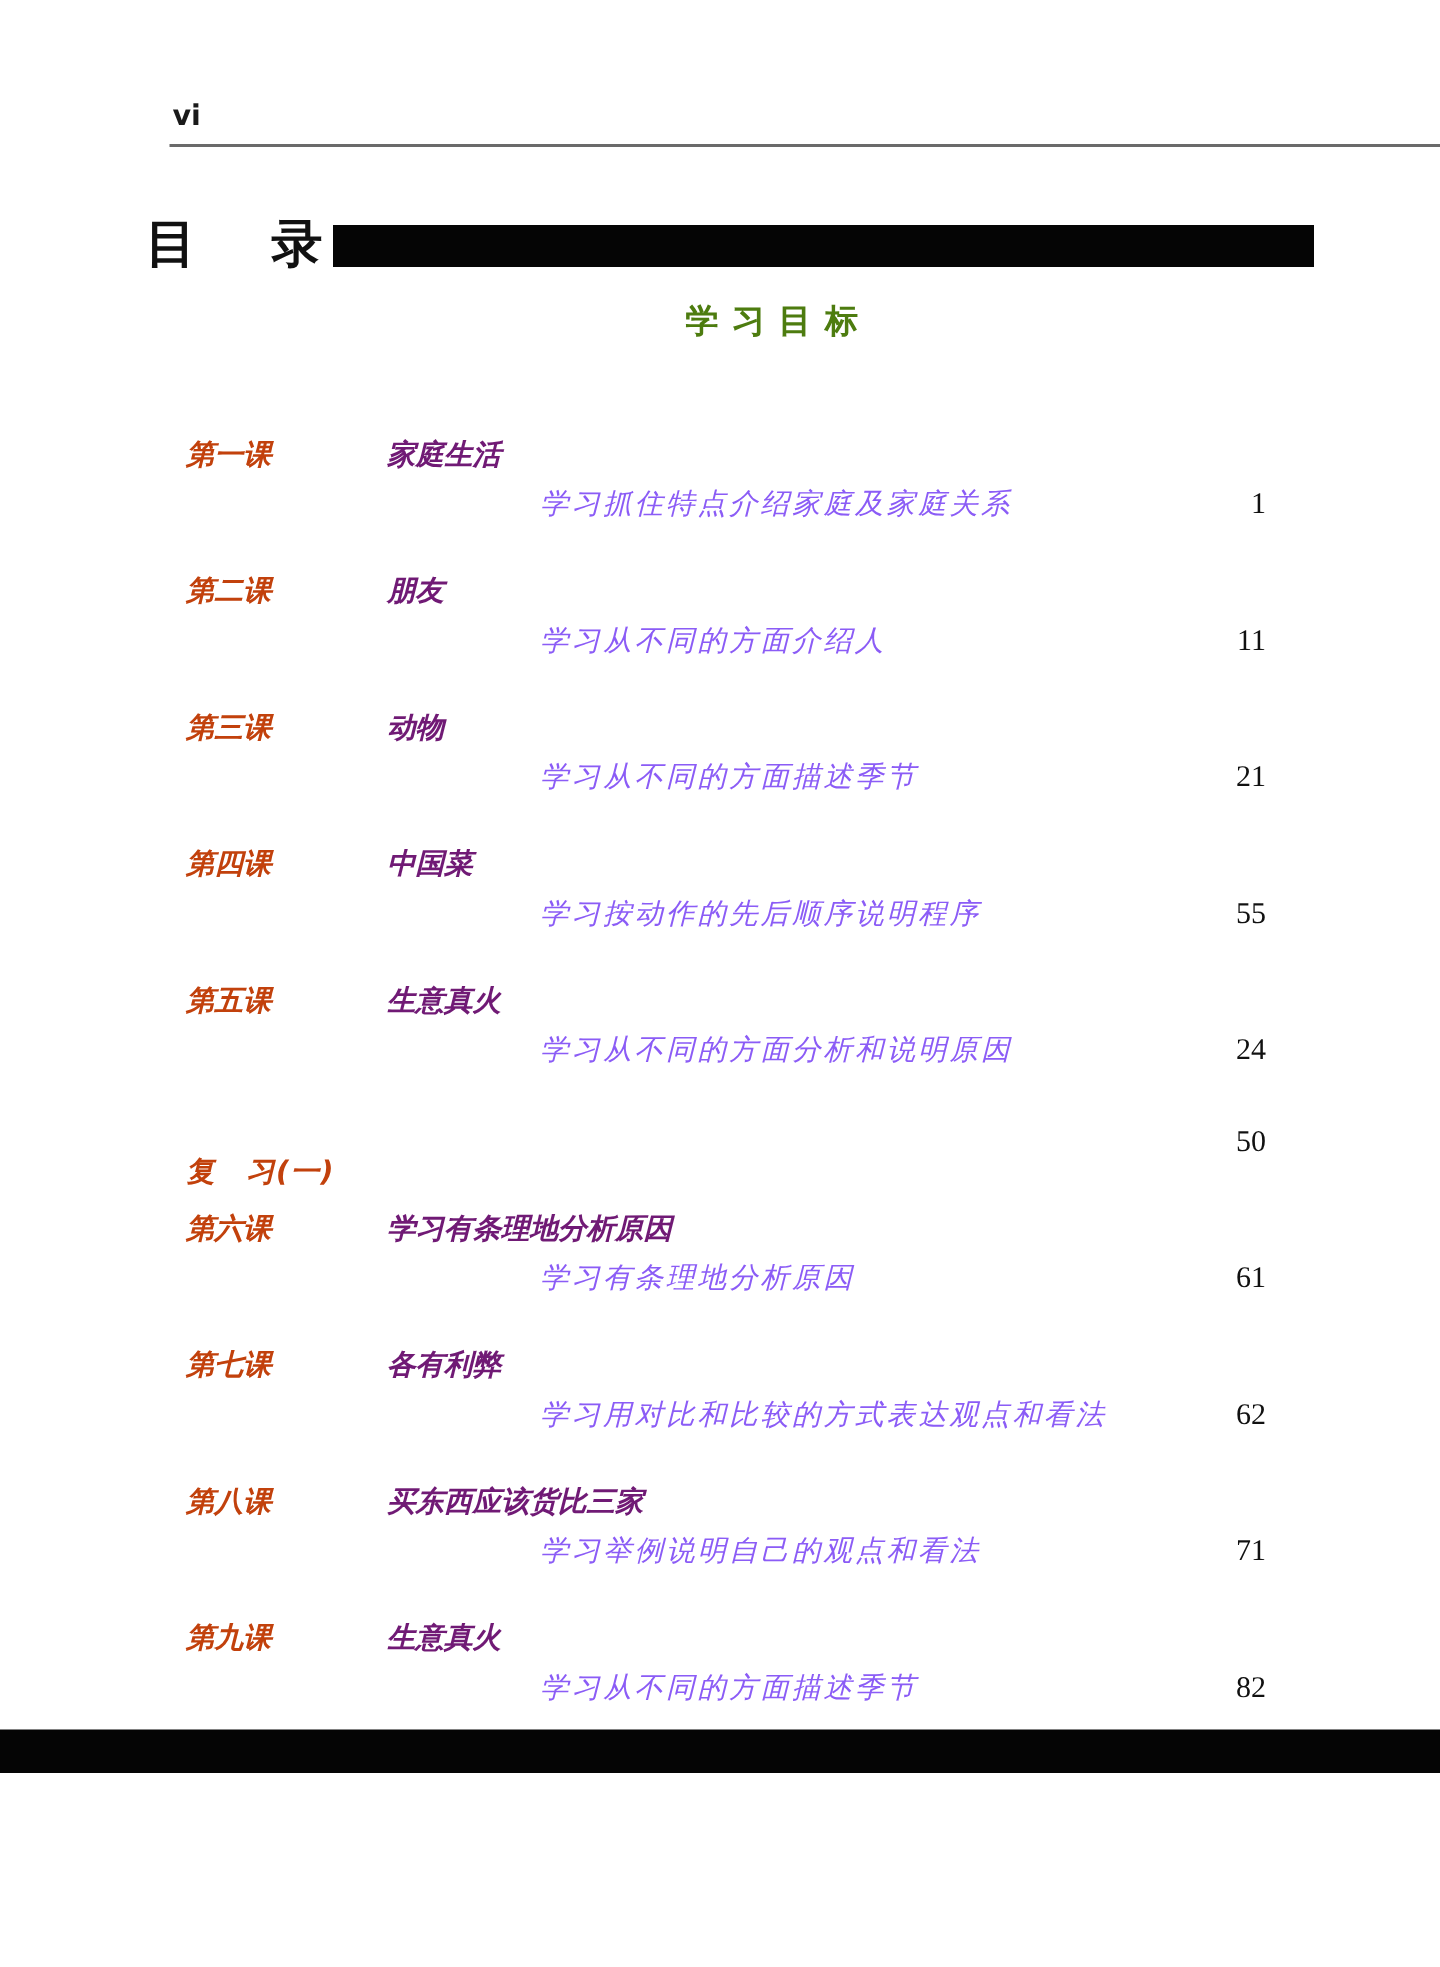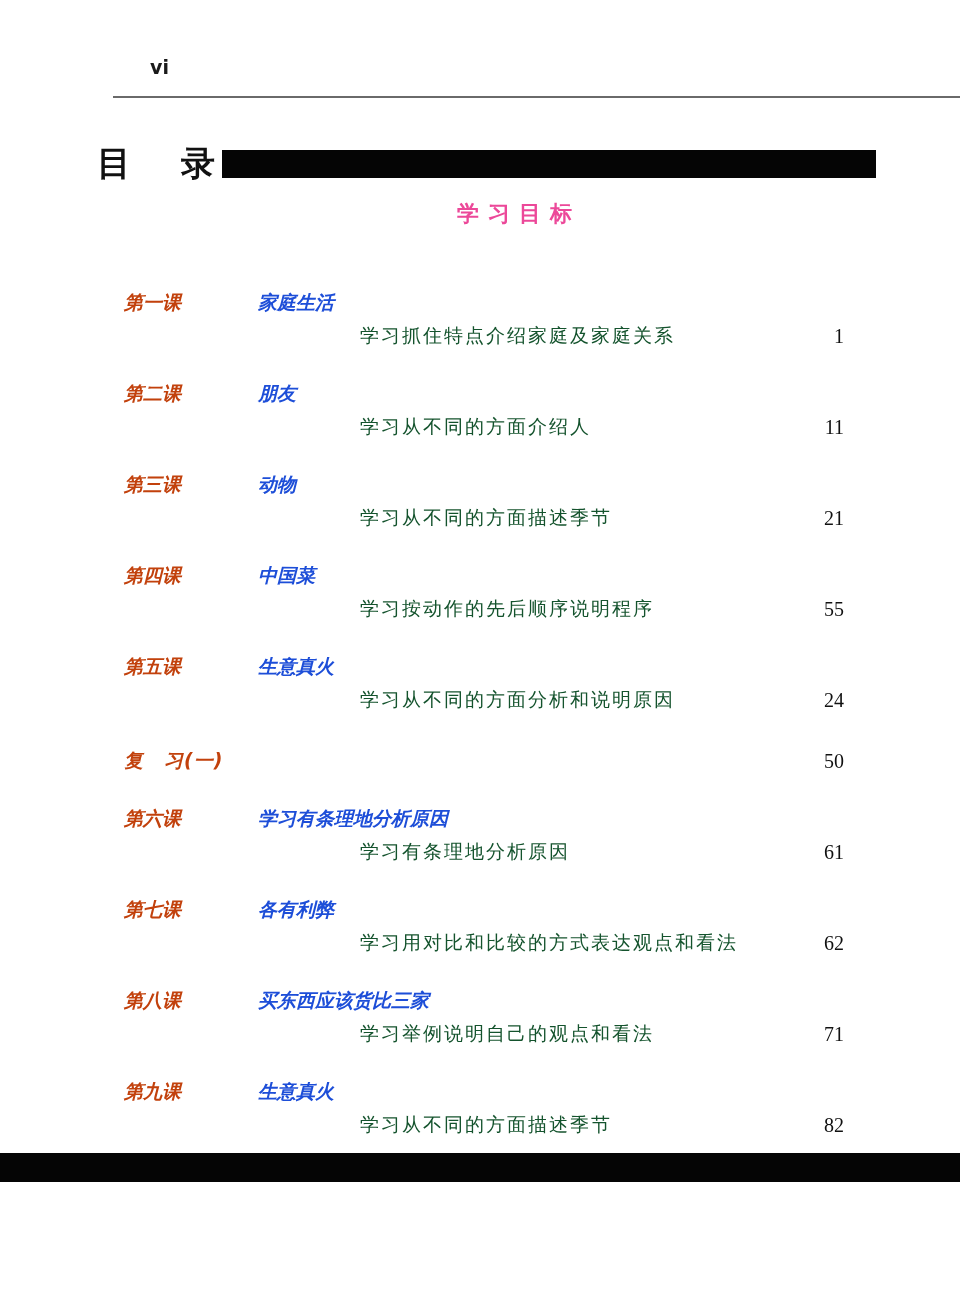--- a/index.html
+++ b/index.html
@@ -11,26 +11,25 @@
       width: 960px;
       height: 1311px;
       position: relative;
       overflow: hidden;
       color: #111111;
       font-family: "DejaVu Serif", "Liberation Serif", serif;
     }
     .page-number {
       position: absolute;
       left: 115px;
-      top: 56px;
+      top: 66px;
       font-family: "DejaVu Sans", "Liberation Sans", sans-serif;
       font-weight: bold;
       font-size: 19px;
       color: #1a1a1a;
-      margin-left: 35px;
     }
     .header-rule {
       position: absolute;
       left: 113px;
       right: 0;
       top: 96px;
       height: 2px;
       background: #6a6a6a;
     }
     .toc-title {
@@ -56,21 +55,21 @@
       background: #050505;
     }
     .column-heading {
       position: absolute;
       left: 457px;
       top: 199px;
       font-family: "DejaVu Sans", "Liberation Sans", sans-serif;
       font-weight: bold;
       font-size: 22px;
       letter-spacing: 9px;
-      color: #ec4899;
+      color: #4d7c0f;
     }
     .entry {
       position: absolute;
       left: 0;
       width: 960px;
     }
     .lesson-no {
       position: absolute;
       left: 124px;
       top: 0;
@@ -82,44 +81,46 @@
       white-space: nowrap;
     }
     .lesson-title {
       position: absolute;
       left: 258px;
       top: 0;
       font-family: "DejaVu Sans", "Liberation Sans", sans-serif;
       font-weight: bold;
       font-style: italic;
       font-size: 19px;
-      color: #1d4ed8;
+      color: #701a75;
       white-space: nowrap;
     }
     .objective {
       position: absolute;
       left: 360px;
       top: 33px;
       font-family: "DejaVu Serif", "Liberation Serif", serif;
       font-size: 19px;
       letter-spacing: 2px;
-      color: #14532d;
+      color: #8b5cf6;
       white-space: nowrap;
+      font-style: italic;
     }
     .page-ref {
       position: absolute;
       right: 116px;
       top: 35px;
       font-family: "Liberation Serif", "DejaVu Serif", serif;
       font-size: 20px;
       color: #111;
       text-align: right;
     }
     .review .lesson-no {
       letter-spacing: 1px;
+      margin-top: 20px;
     }
     .review .review-gap {
       display: inline-block;
       width: 20px;
     }
     .review .page-ref {
       top: 2px;
     }
     .bottom-bar {
       position: absolute;

